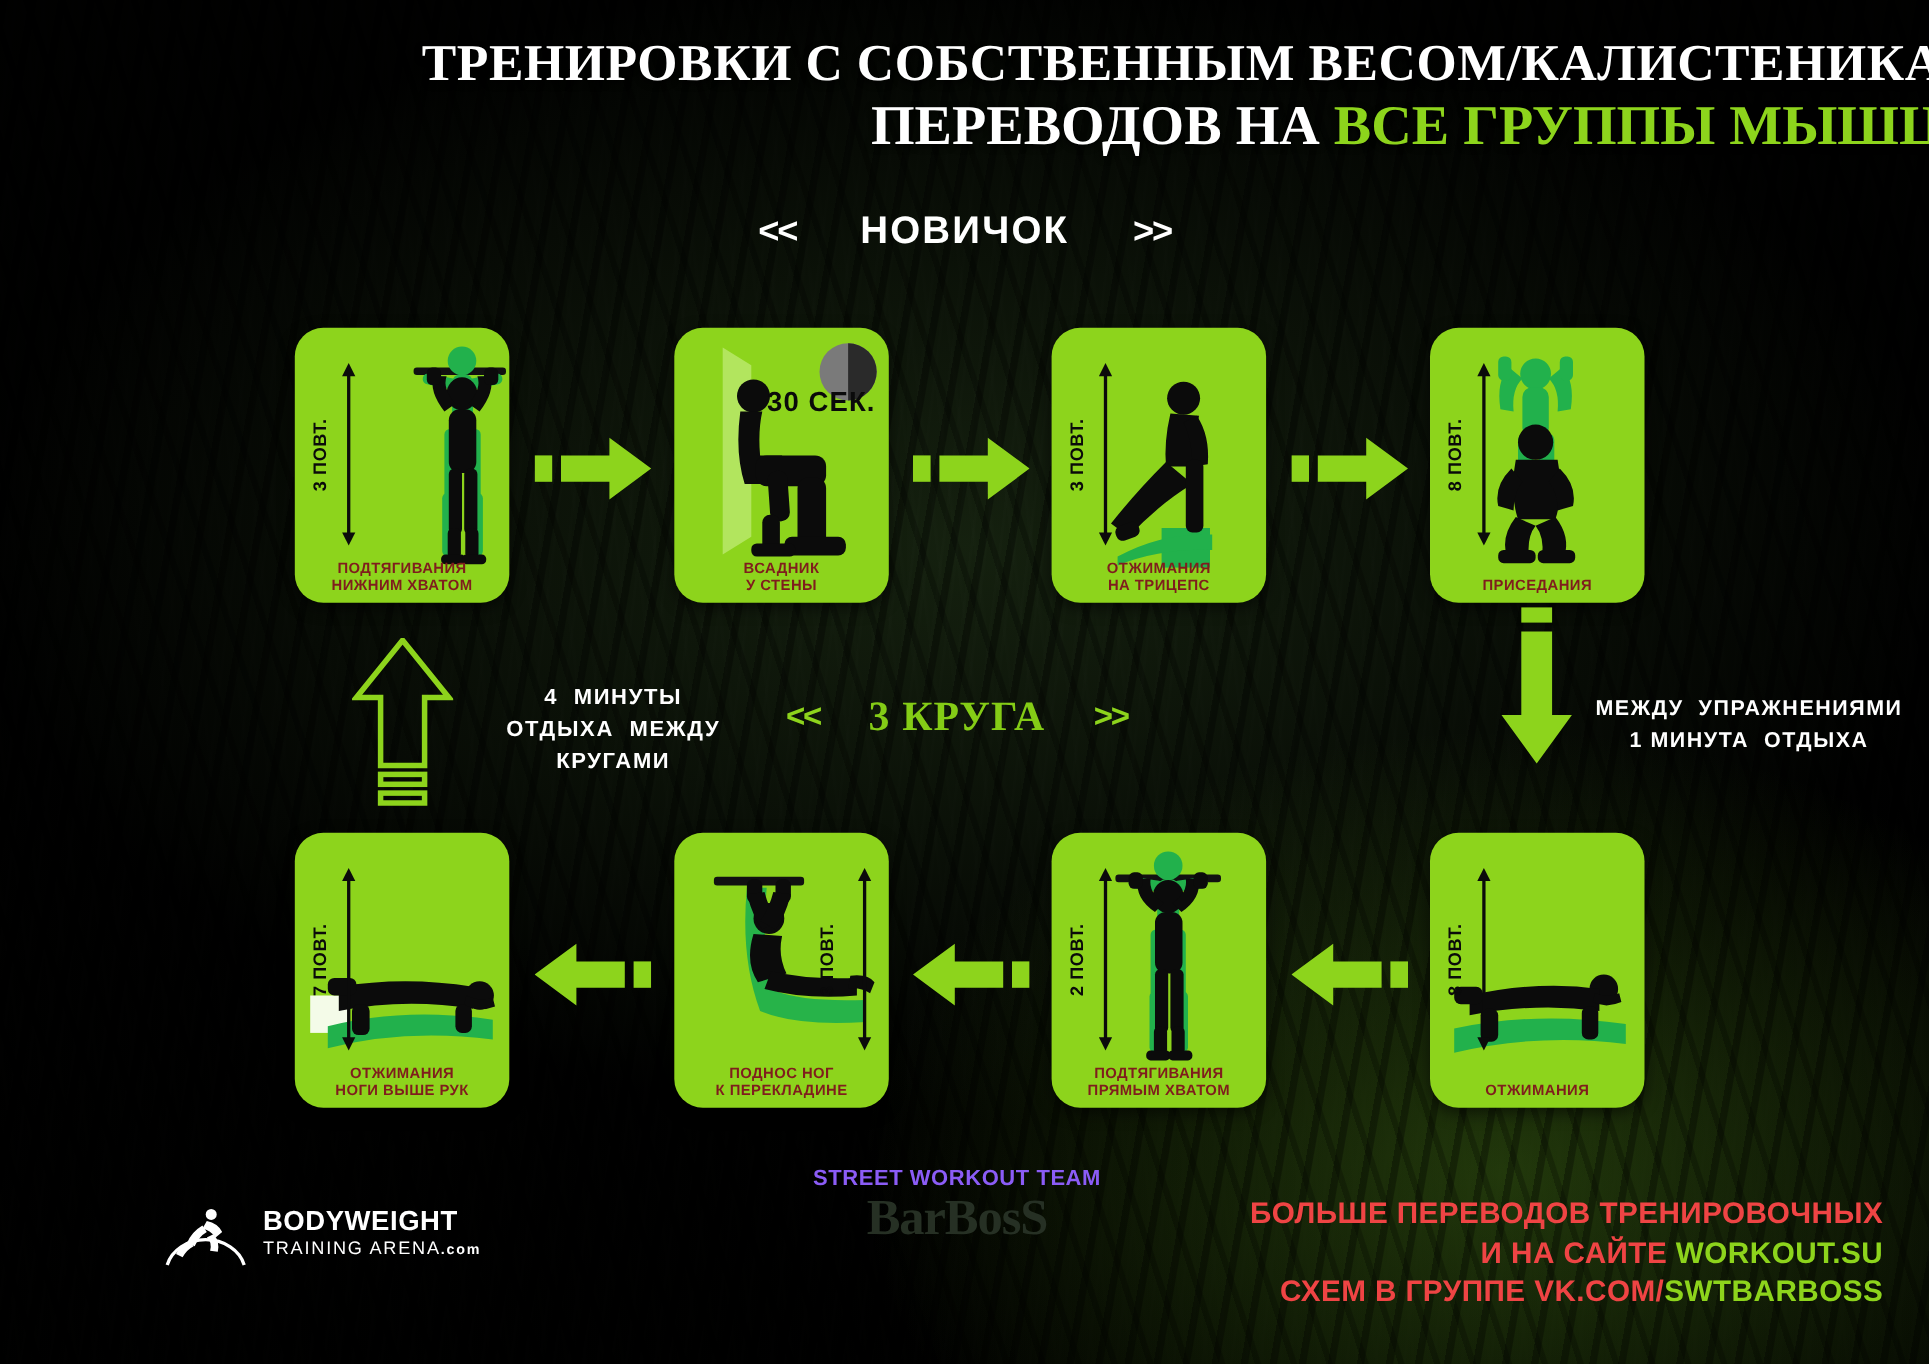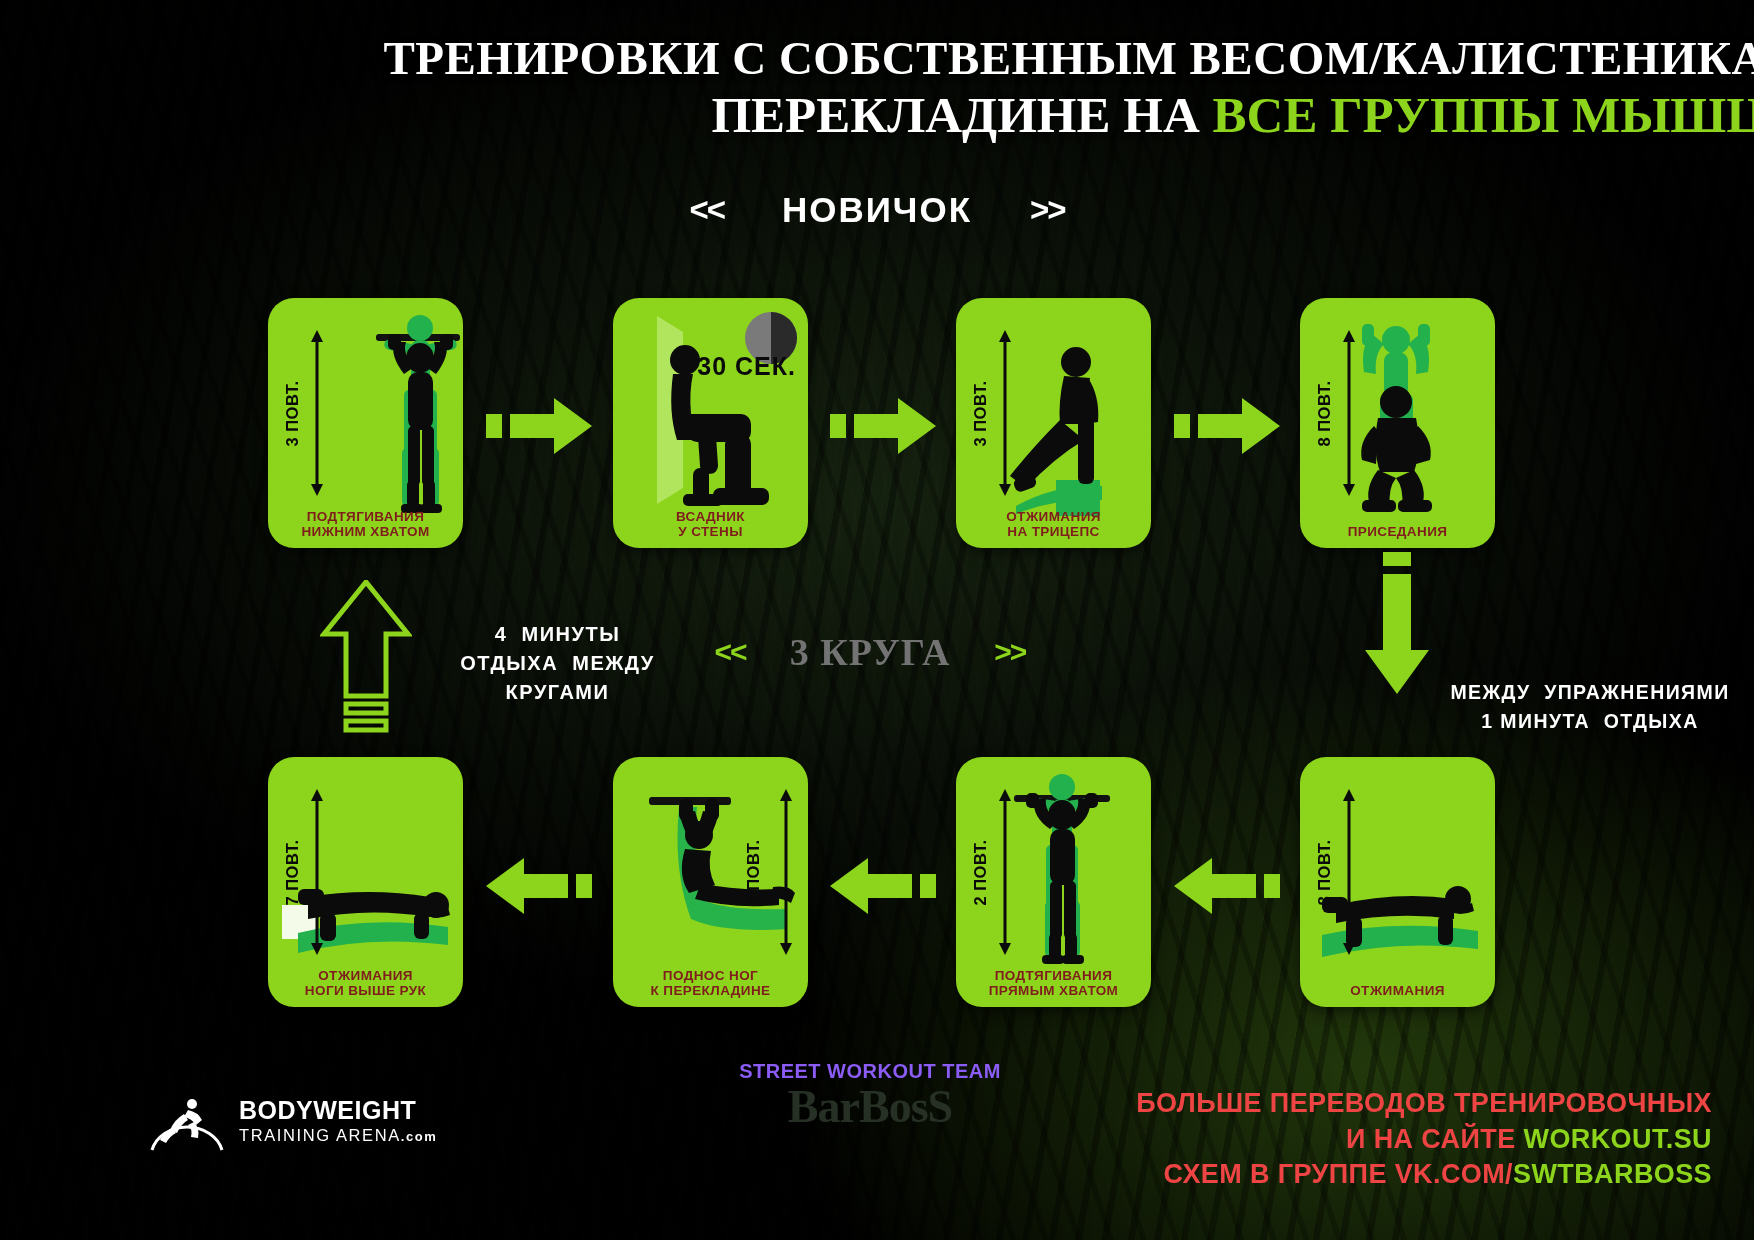--- a/index.html
+++ b/index.html
@@ -113,27 +113,27 @@
     position:absolute; left:440px; top:620px; width:235px;
     text-align:center; color:#fff; font-size:20px; font-weight:bold;
     letter-spacing:1.5px; line-height:1.45;
   }
   .rounds{
     position:absolute; left:640px; top:630px; width:460px;
     display:flex; align-items:center; justify-content:center; gap:44px;
   }
   .rounds .lbl{
     font-family:"Liberation Serif", serif;
-    color:#737373; font-size:38px; font-weight:bold; letter-spacing:1px;
+    color:#84cc16; font-size:38px; font-weight:bold; letter-spacing:1px;
   }
   .rounds .ch{ color:#8dd41c; font-size:30px; font-weight:bold; letter-spacing:-2px;}
   .rest-right{
     position:absolute; left:1440px; top:630px; width:300px;
     text-align:center; color:#fff; font-size:19.5px; font-weight:bold;
-    letter-spacing:1.4px; line-height:1.5;margin-top:48px;
+    letter-spacing:1.4px; line-height:1.5;
   }
 
   
   .logo-bwta{ position:absolute; left:148px; top:1092px; display:flex; align-items:center; gap:13px;}
   .logo-bwta .mark{ width:78px; height:62px; }
   .logo-bwta .txt1{ font-size:25px; font-weight:bold; color:#fff; letter-spacing:.5px; line-height:1; }
   .logo-bwta .txt2{ font-size:16.5px; color:#fff; letter-spacing:1.6px; line-height:1.5;}
   .logo-bwta .txt2 b{ font-size:13px;text-align:right; }
 
   .barboss{ position:absolute; left:700px; top:1060px; width:340px; text-align:center;}
@@ -154,21 +154,21 @@
 </head>
 <body>
 
 <div id="bg"></div>
 
 <div id="root">
 
   <div class="title-wrap">
     <div class="title1">ТРЕНИРОВКИ С СОБСТВЕННЫМ ВЕСОМ/КАЛИСТЕНИКА</div>
     <div class="title2">
-      <span>ПЕРЕКЛАДИНЕ НА </span><span class="green">ВСЕ ГРУППЫ МЫШЦ</span>
+      <span>ПЕРЕВОДОВ НА </span><span class="green">ВСЕ ГРУППЫ МЫШЦ</span>
     </div>
   </div>
 
   <div class="level-row">
     <span class="chev">&lt;&lt;</span>
     <span>НОВИЧОК</span>
     <span class="chev">&gt;&gt;</span>
   </div>
 
   <div class="card" style="left:268px; top:298px;">

